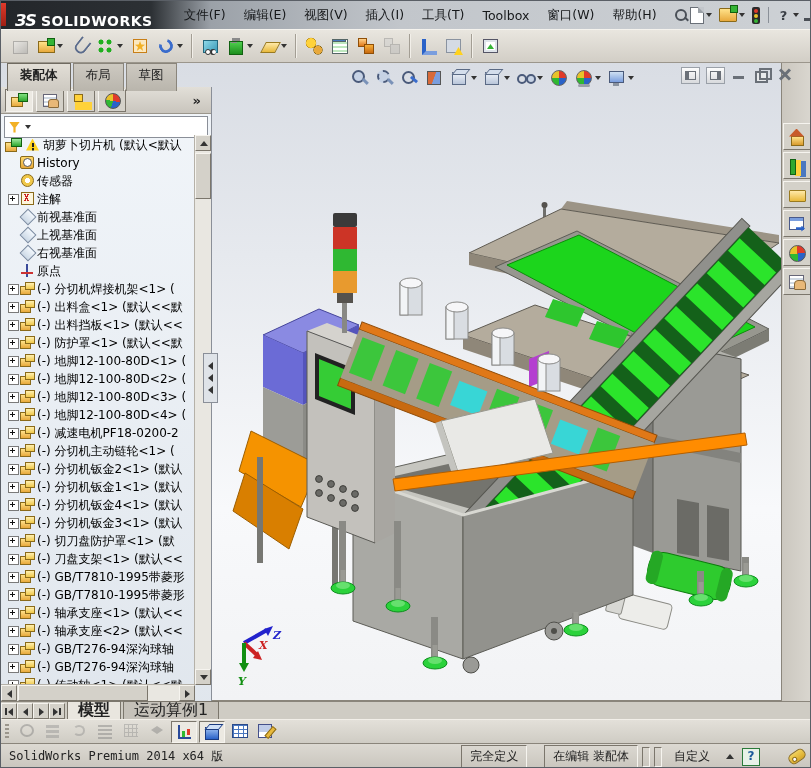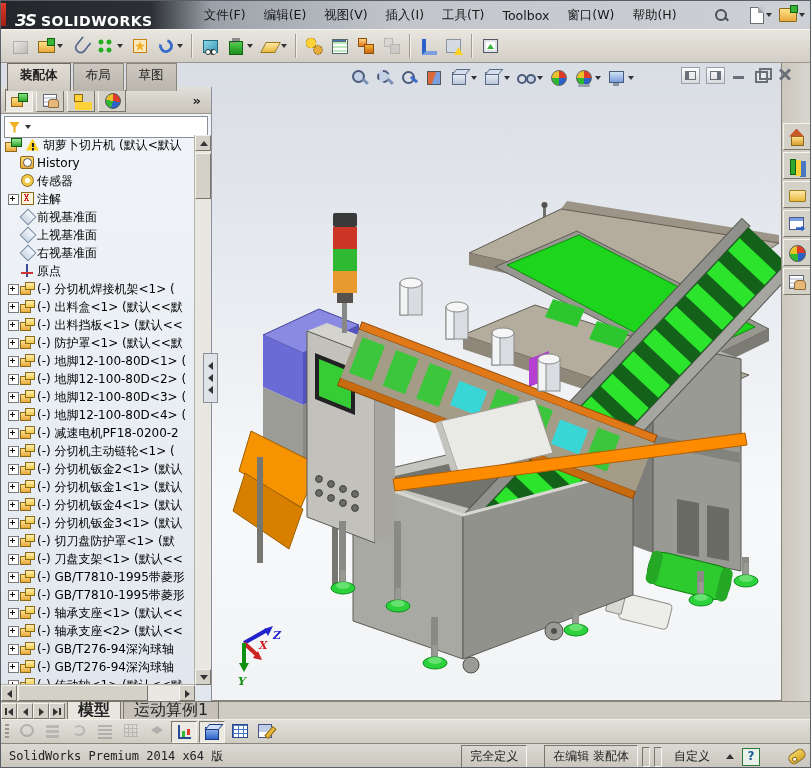--- a/index.html
+++ b/index.html
@@ -3,21 +3,21 @@
 <meta charset="utf-8">
 <style>
   html,body{margin:0;padding:0;background:#9aa0a8;}
   #app{position:relative;width:811px;height:768px;overflow:hidden;background:#d6d2ca;
        font-family:"DejaVu Sans","Liberation Sans",sans-serif;font-size:12px;color:#111;
        border:1px solid #5a5f66;box-sizing:border-box;}
   .abs{position:absolute;}
   
   #titlebar{left:0;top:0;width:100%;height:28px;
     background:linear-gradient(to right,#23262a 0,#2c3034 150px,#9ba1a8 210px,#c2c6cb 400px,#cdd1d5 100%);
-    display:flex;align-items:center;gap:20px;}
+    display:flex;align-items:center;}
   #redstripe{left:0;top:2px;width:5px;height:23px;background:linear-gradient(#e03a2a,#a01f14);}
   #logo{display:flex;align-items:baseline;gap:5px;padding:0 16px 0 14px;color:#fff;}
   #logo .mark{font-style:italic;font-weight:bold;font-size:16px;letter-spacing:-1px;}
   #logo .word{font-weight:bold;font-size:14px;letter-spacing:.5px;margin-top:12px;}
   #menubar{display:flex;align-items:center;margin-left:6px;}
   .menu-item{padding:4px 9px;color:#16181a;font-size:12.5px;cursor:default;white-space:nowrap;}
   #tb-search{width:15px;height:15px;margin-left:8px;position:relative;}
   #tb-search::before{content:"";position:absolute;left:1px;top:1px;width:8px;height:8px;border:2px solid #4a5058;border-radius:50%;}
   #tb-search::after{content:"";position:absolute;left:10px;top:10px;width:5px;height:2px;background:#4a5058;transform:rotate(45deg);}
   #quickbar{display:flex;align-items:center;gap:3px;margin-left:14px;}

